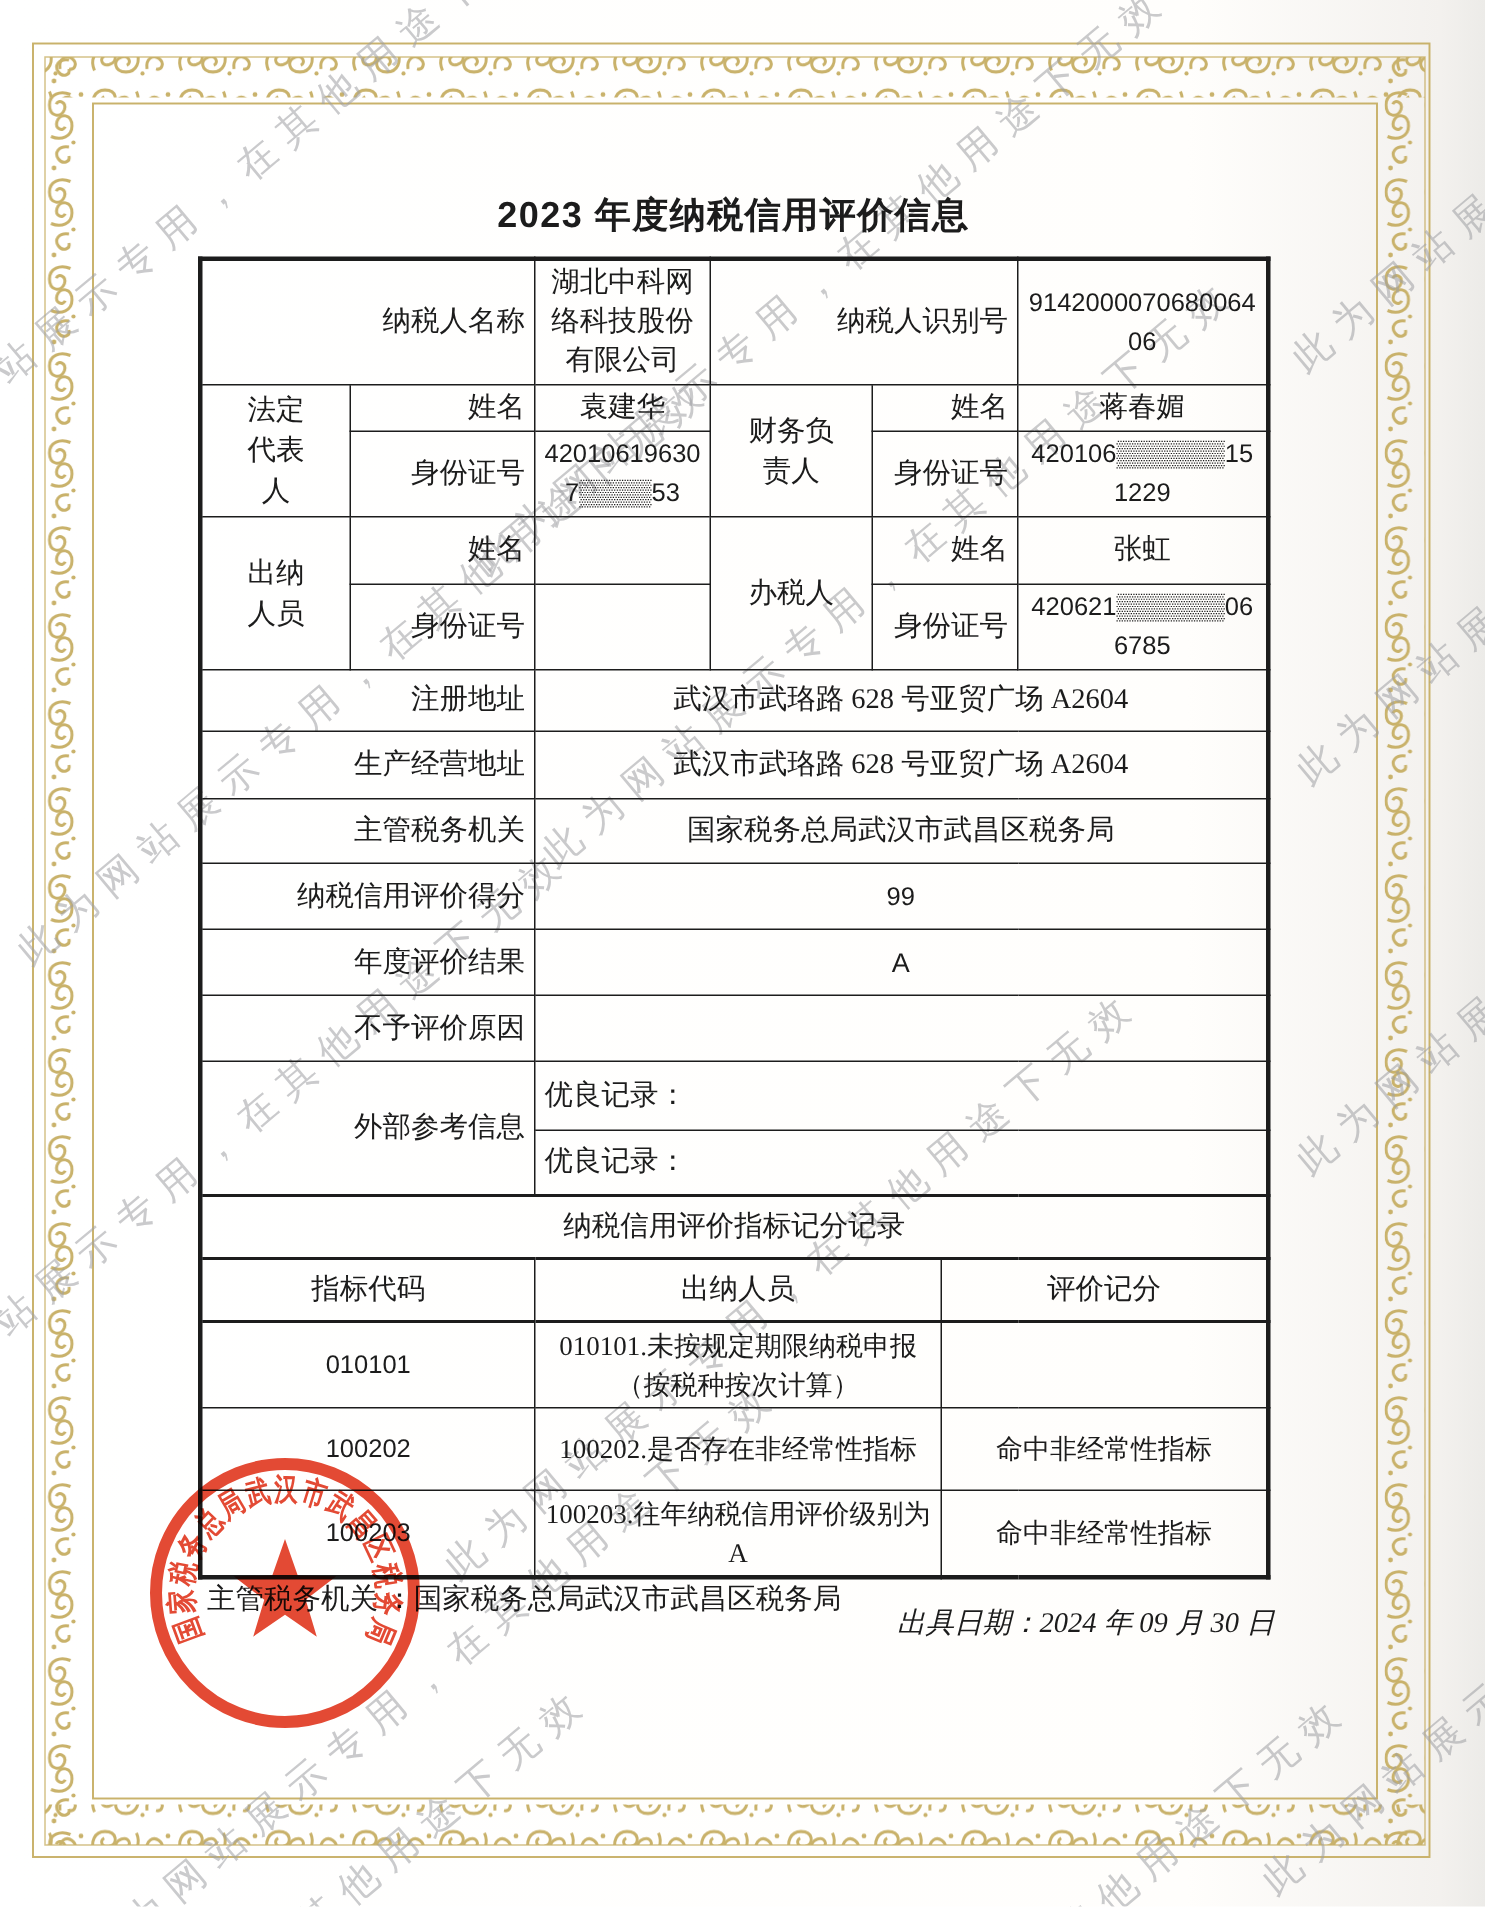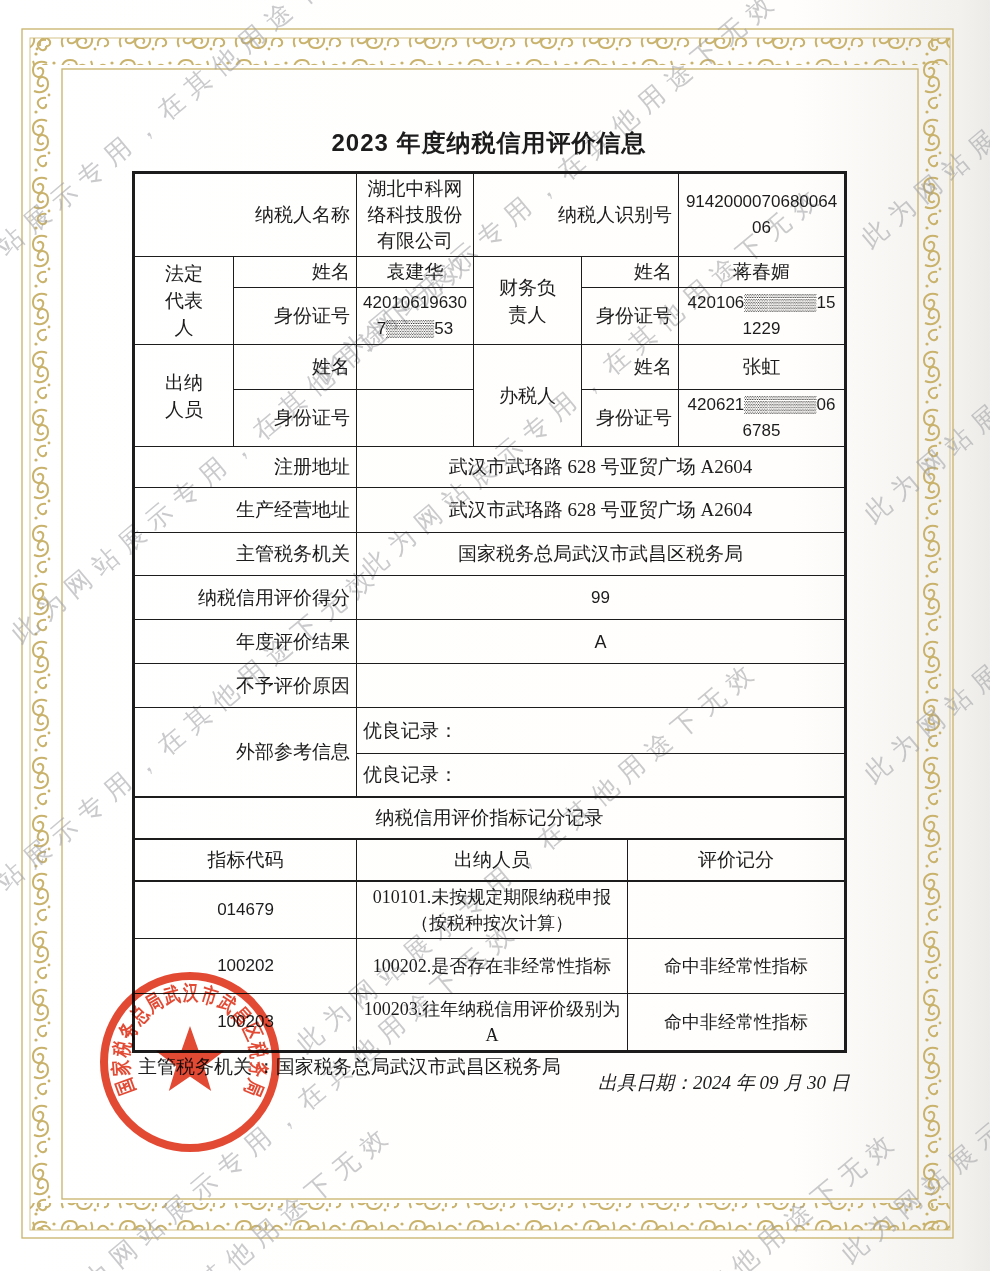--- a/index.html
+++ b/index.html
@@ -222,21 +222,21 @@
     </tr>
     <tr style="height:42px" class="sec-hd">
       <td colspan="7" class="val">纳税信用评价指标记分记录</td>
     </tr>
     <tr style="height:42px" class="sub-hd">
       <td colspan="2">指标代码</td>
       <td colspan="3">出纳人员</td>
       <td colspan="2">评价记分</td>
     </tr>
     <tr style="height:57px">
-      <td colspan="2" class="ind-code">014679</td>
+      <td colspan="2" class="ind-code">010101</td>
       <td colspan="3" class="ind-name">010101.未按规定期限纳税申报（按税种按次计算）</td>
       <td colspan="2" class="val"></td>
     </tr>
     <tr style="height:55px">
       <td colspan="2" class="ind-code">100202</td>
       <td colspan="3" class="ind-name">100202.是否存在非经常性指标</td>
       <td colspan="2" class="val" style="font-size:18px">命中非经常性指标</td>
     </tr>
     <tr style="height:54px">
       <td colspan="2" class="ind-code">100203</td>

